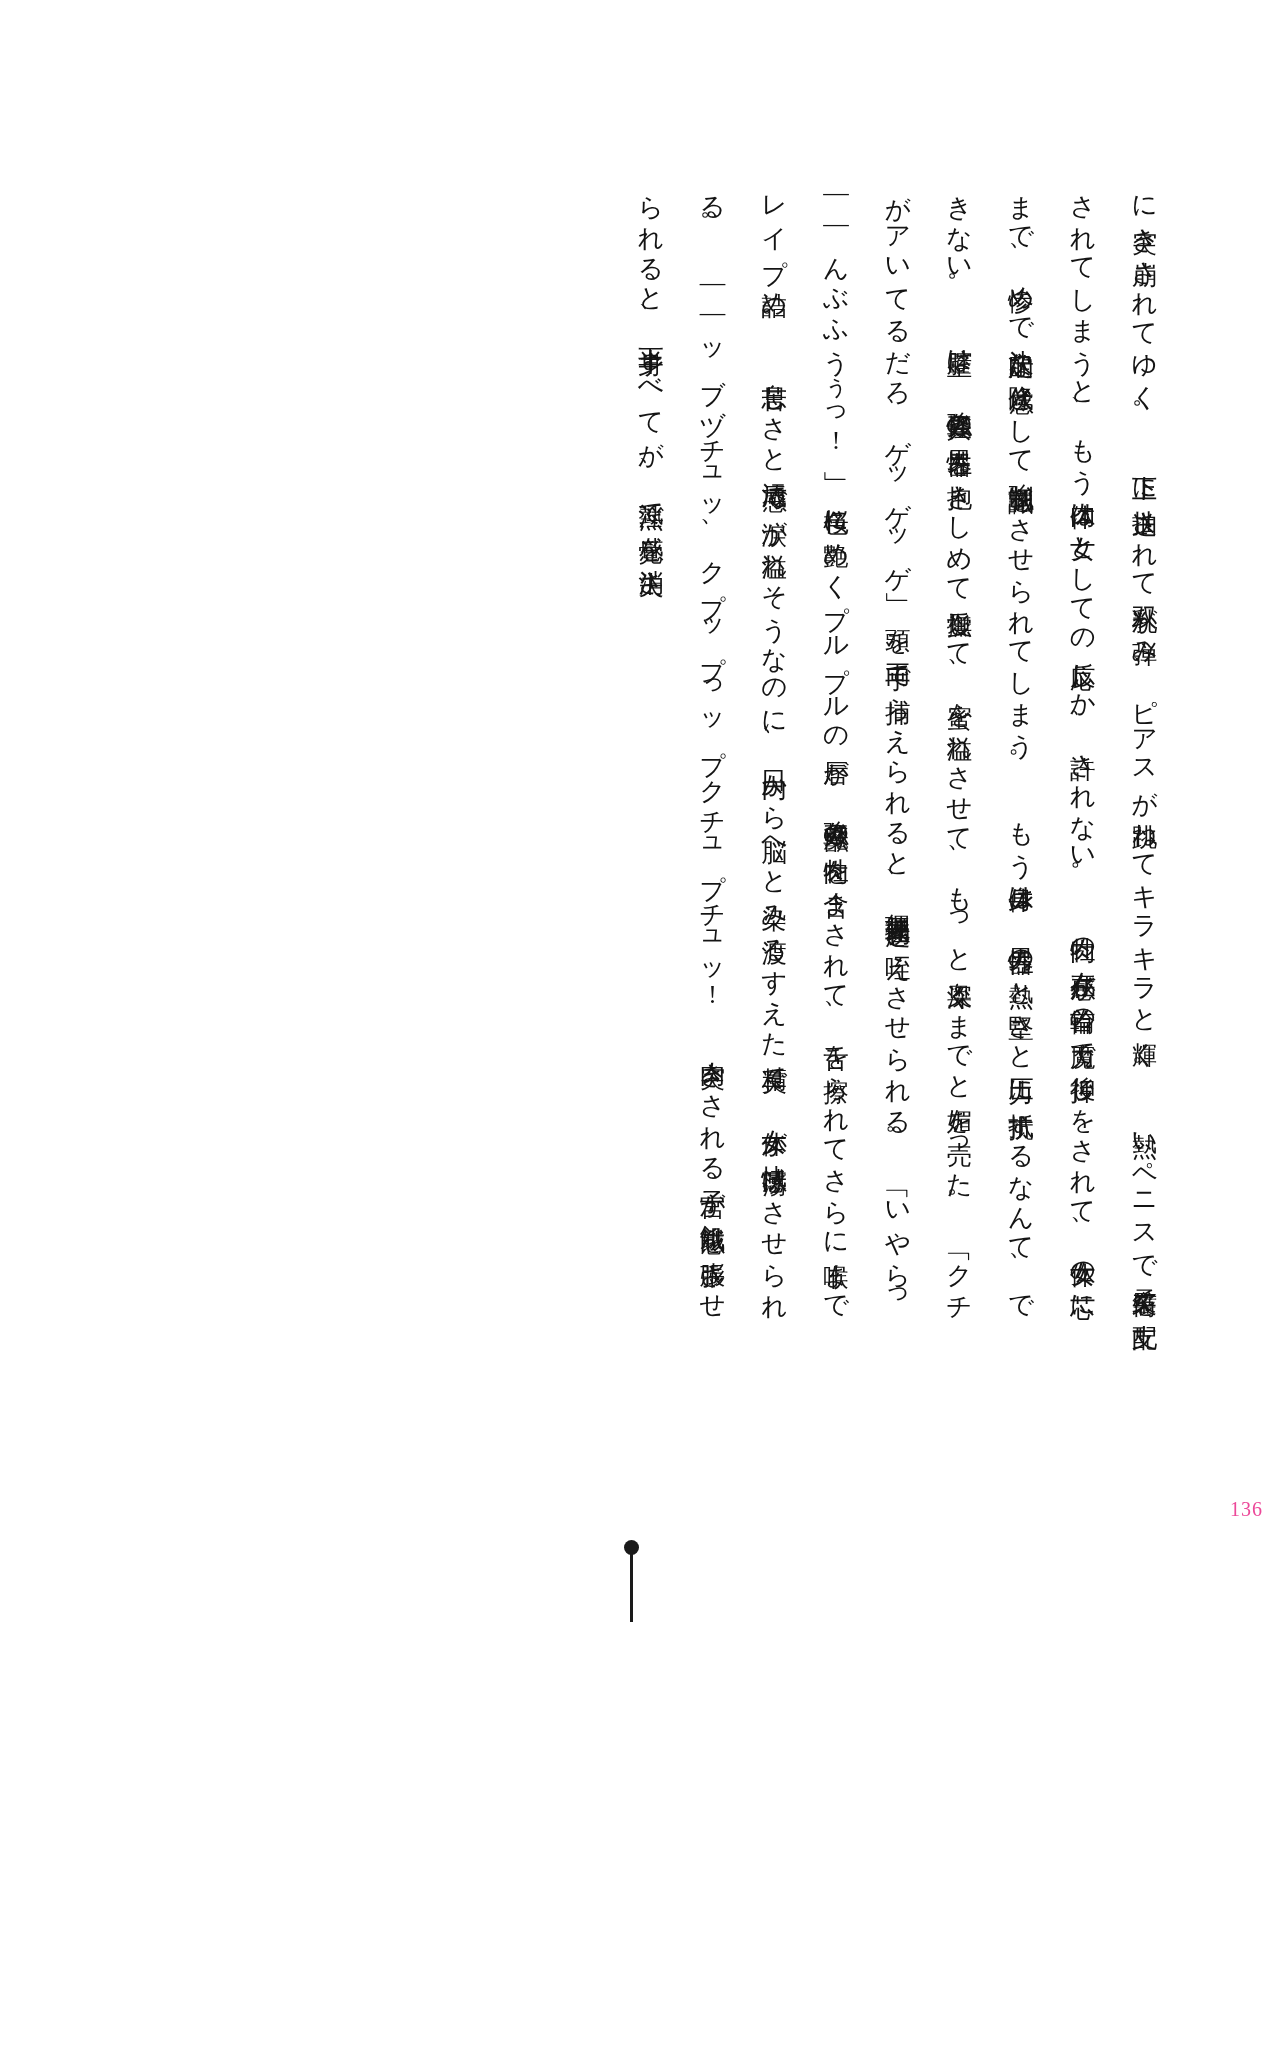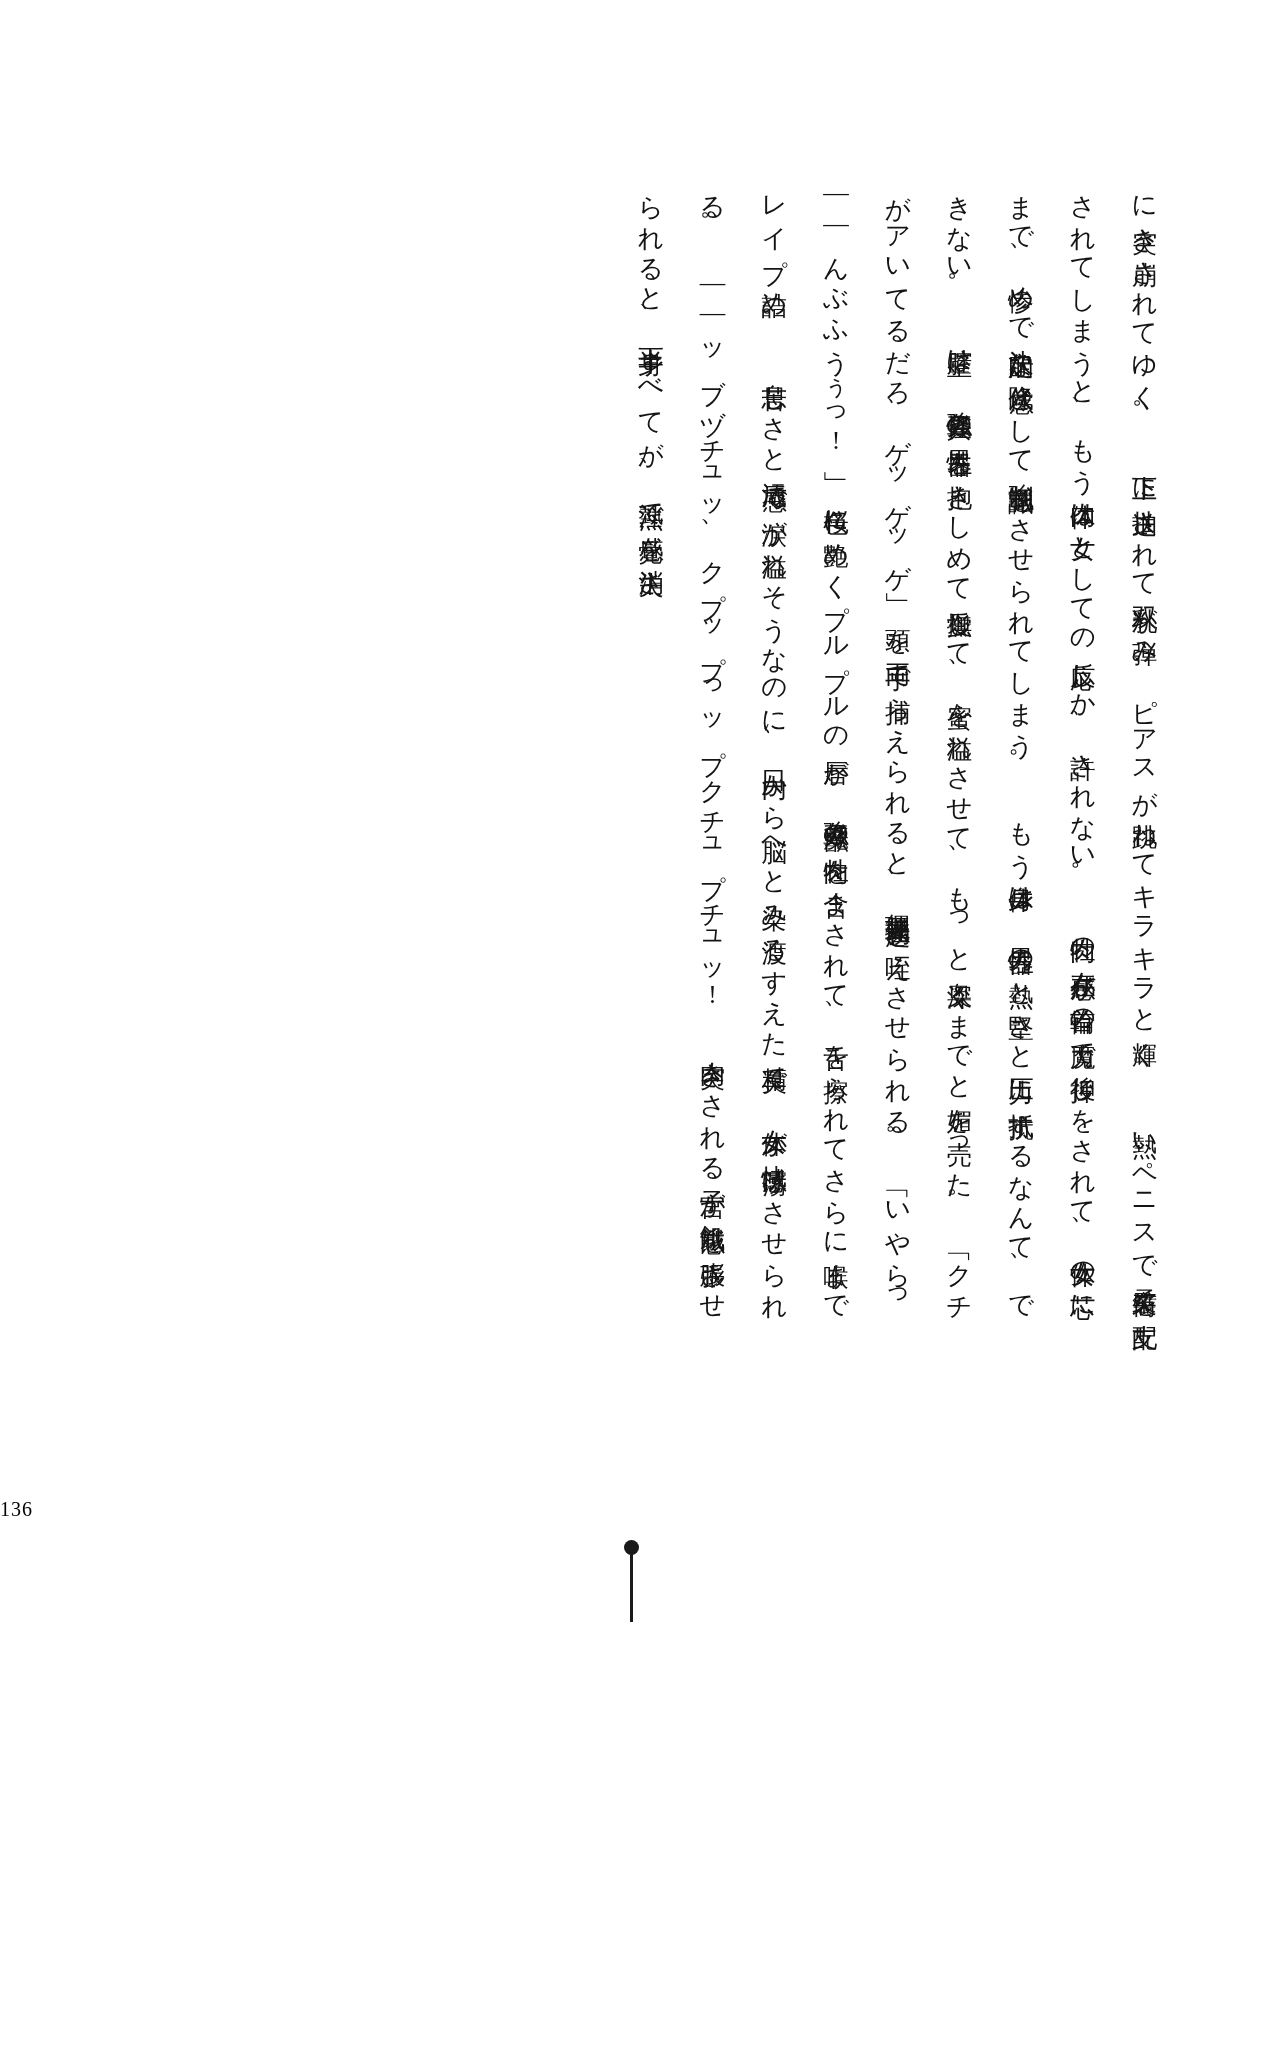--- a/index.html
+++ b/index.html
@@ -41,24 +41,24 @@
     letter-spacing: 1.6px;
     text-align: justify;
     color: #141414;
   }
 
   .page-number {
     position: absolute;
     left: 0;
     right: 0;
     top: 1498px;
-    text-align: left;
+    text-align: right;
     font-size: 20px;
     letter-spacing: 1px;
-    color: #000000;
+    color: #ec4899;
     font-family: "Liberation Serif", "DejaVu Serif", serif;
   }
 
   .footer-mark {
     position: absolute;
     left: 50%;
     top: 1540px;
     transform: translateX(-50%);
     width: 100%;
     height: 80px;

